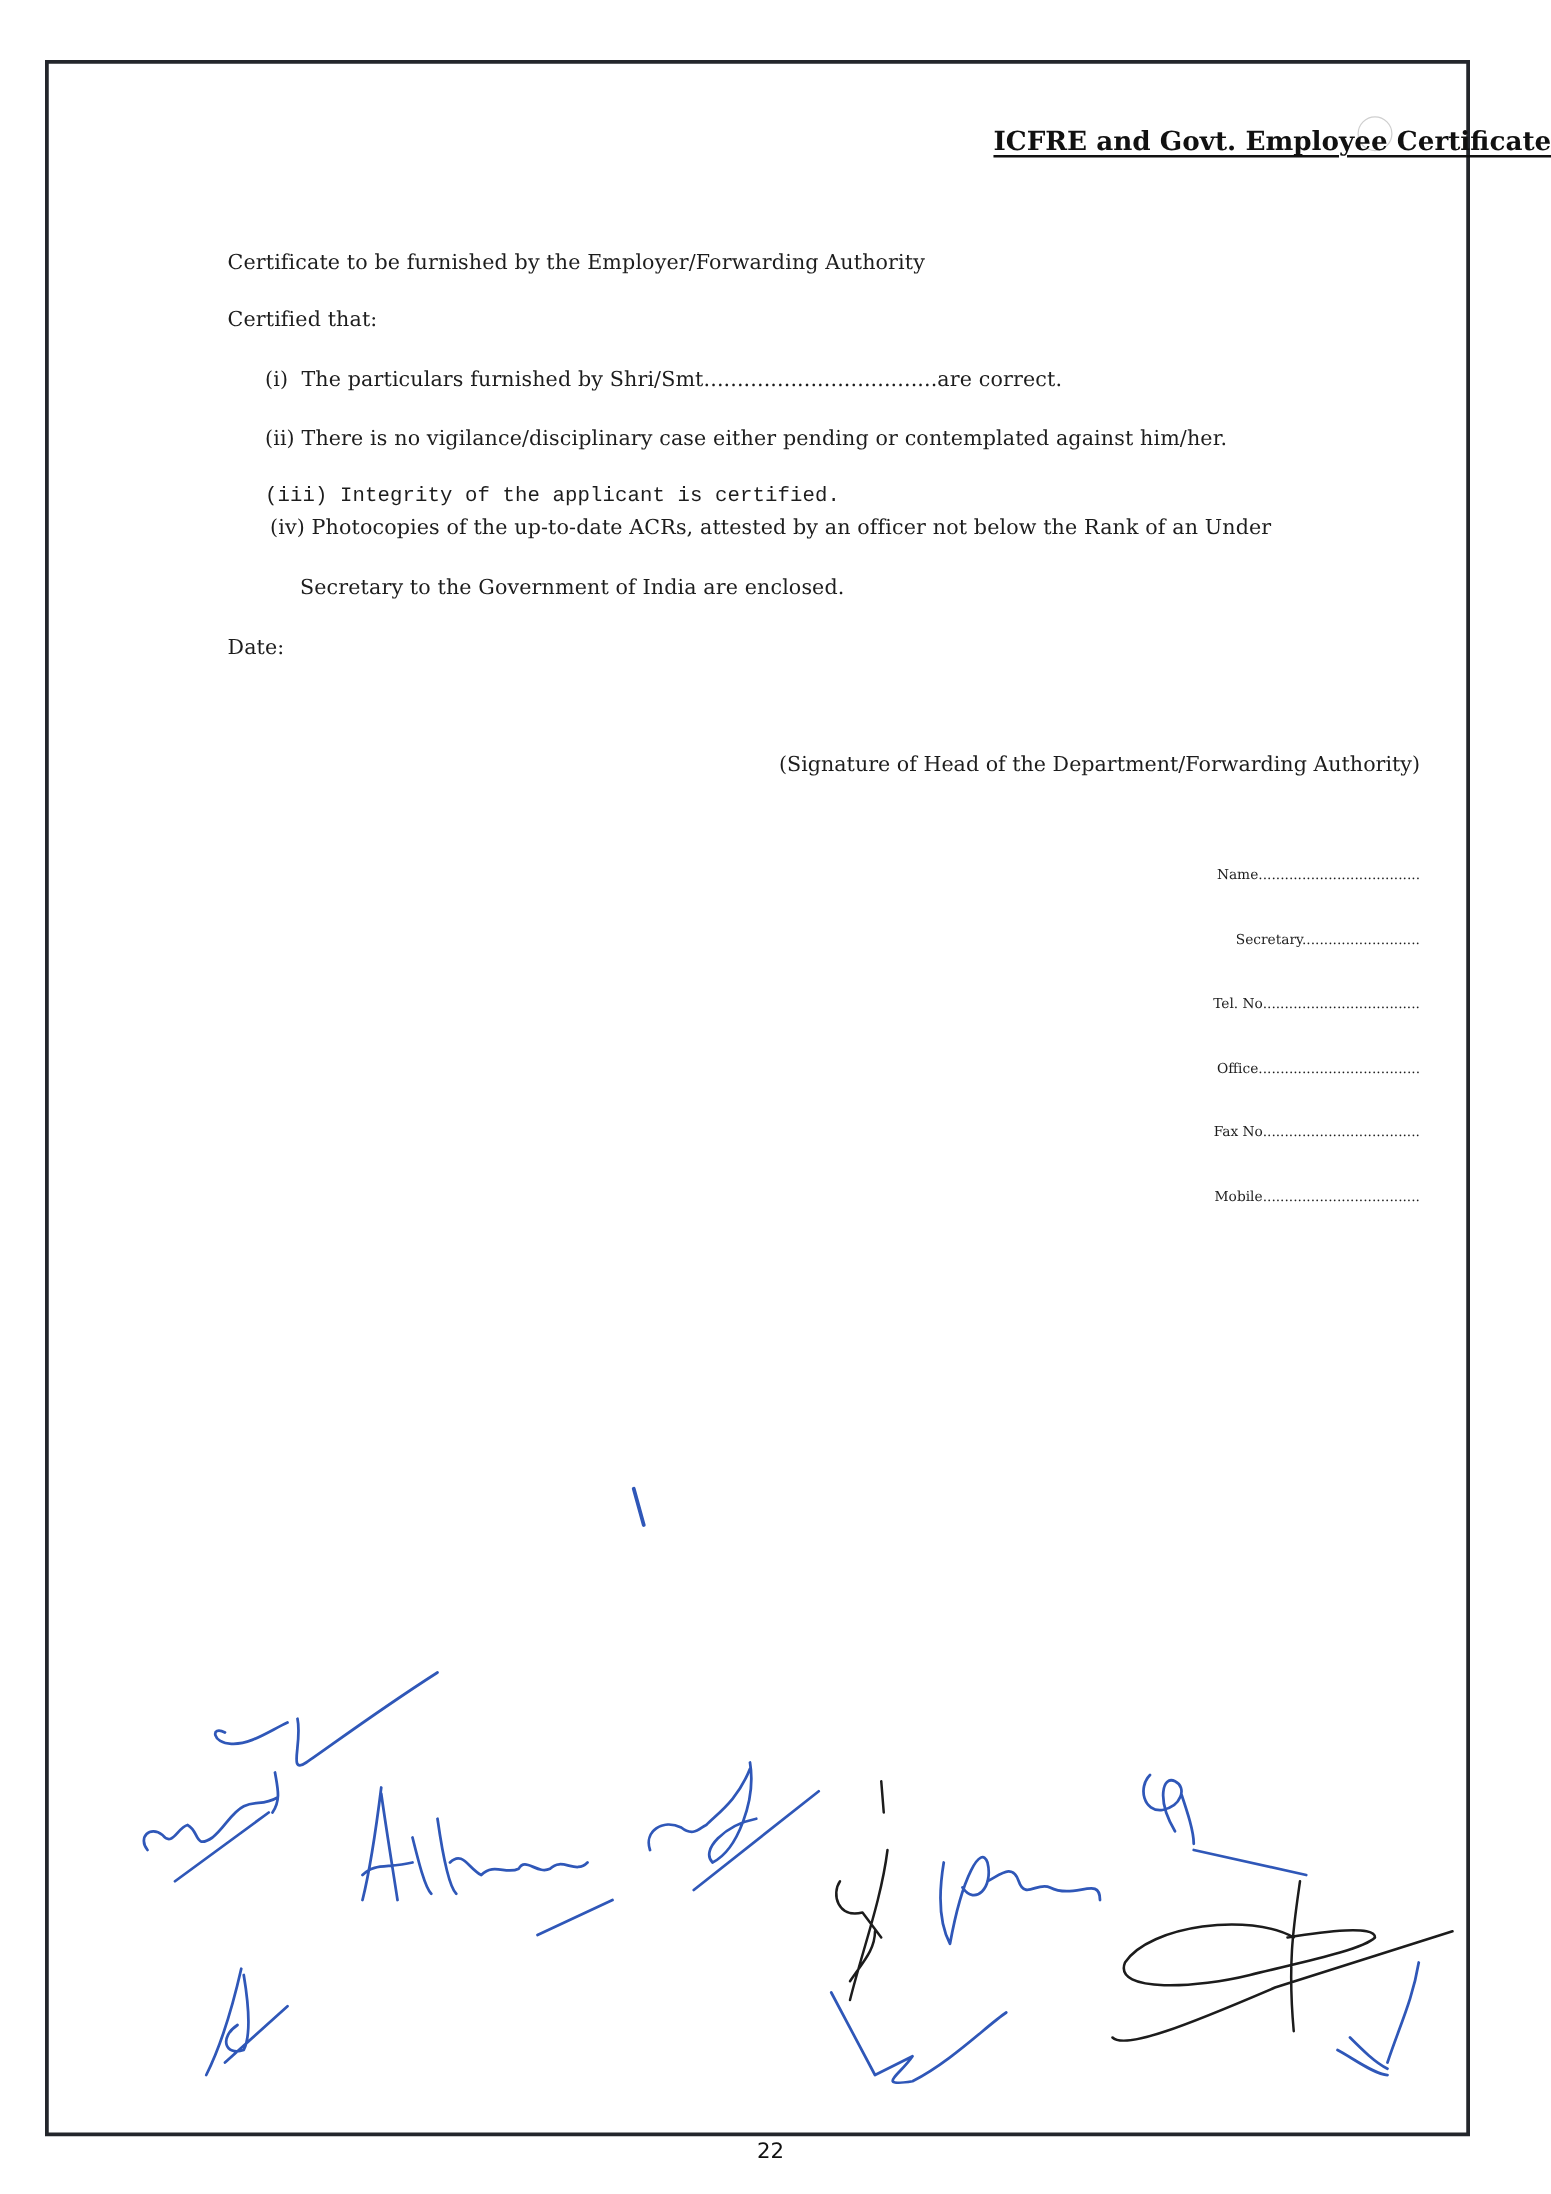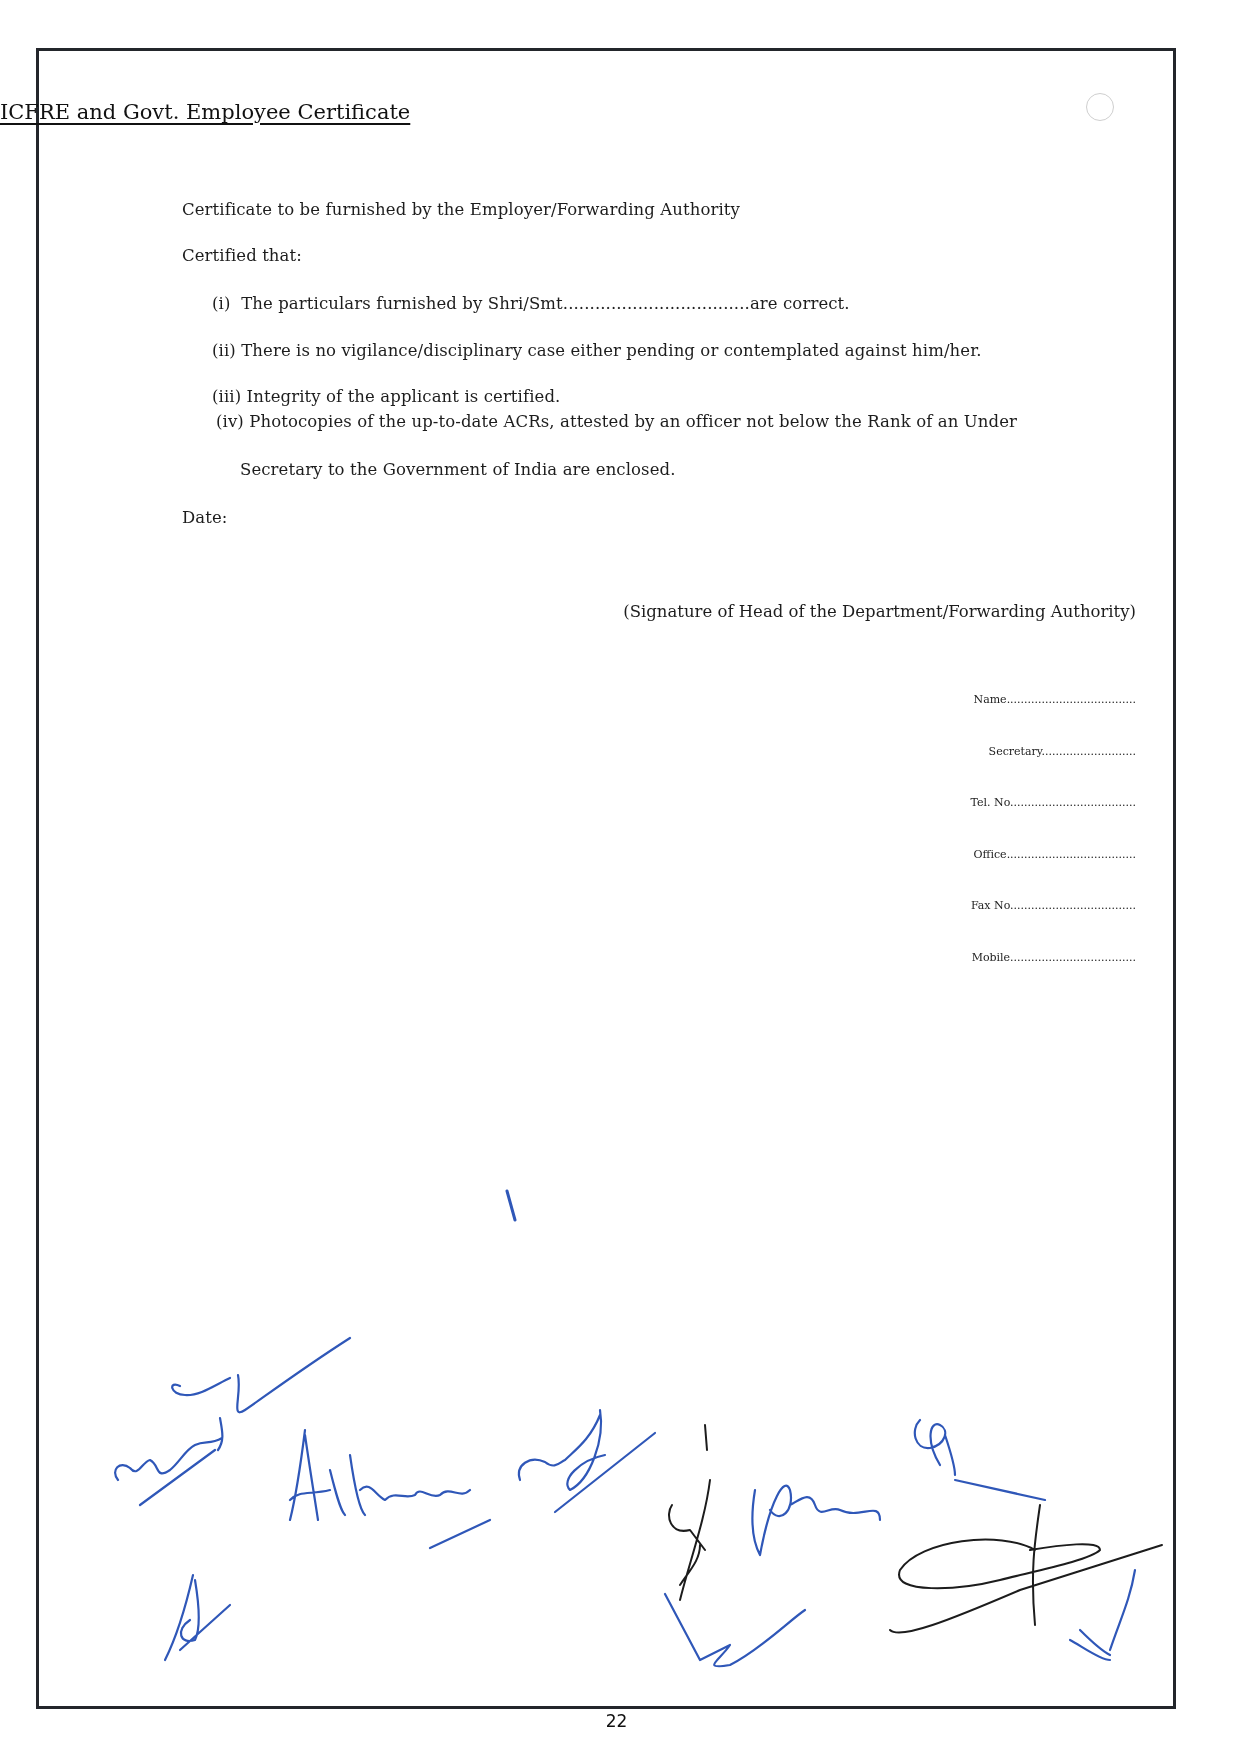--- a/index.html
+++ b/index.html
@@ -5,22 +5,22 @@
   html, body { margin:0; padding:0; }
   body {
     width:1241px; height:1755px; background:#ffffff; position:relative; overflow:hidden;
     font-family: "DejaVu Serif", "Liberation Serif", serif; color:#1a1a1a;
   }
   .frame {
     position:absolute; left:36px; top:48px; width:1140px; height:1661px;
     border:3px solid #23262b; box-sizing:border-box;
   }
   .title {
-    position:absolute; left:0; width:1241px; top:100px; text-align:left;
-    font-family:"DejaVu Serif", serif; font-weight:normal; font-size:21px;
+    position:absolute; left:0; width:1241px; top:100px; text-align:right;
+    font-family:"DejaVu Serif", serif; font-weight:bold; font-size:21px;
     text-decoration:underline; text-underline-offset:4px; color:#111;
   }
   .t { position:absolute; font-size:16.5px; letter-spacing:0.1px; white-space:nowrap; color:#1d1d1d; }
   .sig-caption { position:absolute; right:105px; top:602px; font-size:16.5px; white-space:nowrap; color:#1d1d1d; }
   .fields { position:absolute; right:105px; top:693px; text-align:right; }
   .field { font-size:11px; height:51.5px; white-space:nowrap; color:#1d1d1d; }
   .page-no {
     position:absolute; left:0; width:1241px; top:1711px; text-align:center;
     font-family:"DejaVu Sans", sans-serif; font-size:17px; color:#111; padding-left:0px;
   }
@@ -40,21 +40,21 @@
 <div class="t" style="left:182px; top:246px;">Certified that:</div>
 
 <div class="t" style="left:212px; top:294px;">
   <span>(i)</span>&nbsp;
   <span>The particulars furnished by Shri/Smt...................................are correct.</span>
 </div>
 <div class="t" style="left:212px; top:341px;">
   <span>(ii)</span>
   <span>There is no vigilance/disciplinary case either pending or contemplated against him/her.</span>
 </div>
-<div class="t" style="left:212px; top:387px;">
+<div class="t" style="left:212px; top:387px;font-family:Liberation Mono, monospace;">
   <span>(iii)</span>
   <span>Integrity of the applicant is certified.</span>
 </div>
 <div class="t" style="left:216px; top:412px;">
   <span>(iv)</span>
   <span>Photocopies of the up-to-date ACRs, attested by an officer not below the Rank of an Under</span>
 </div>
 <div class="t" style="left:240px; top:460px;">Secretary to the Government of India are enclosed.</div>
 
 <div class="t" style="left:182px; top:508px;">Date:</div>

